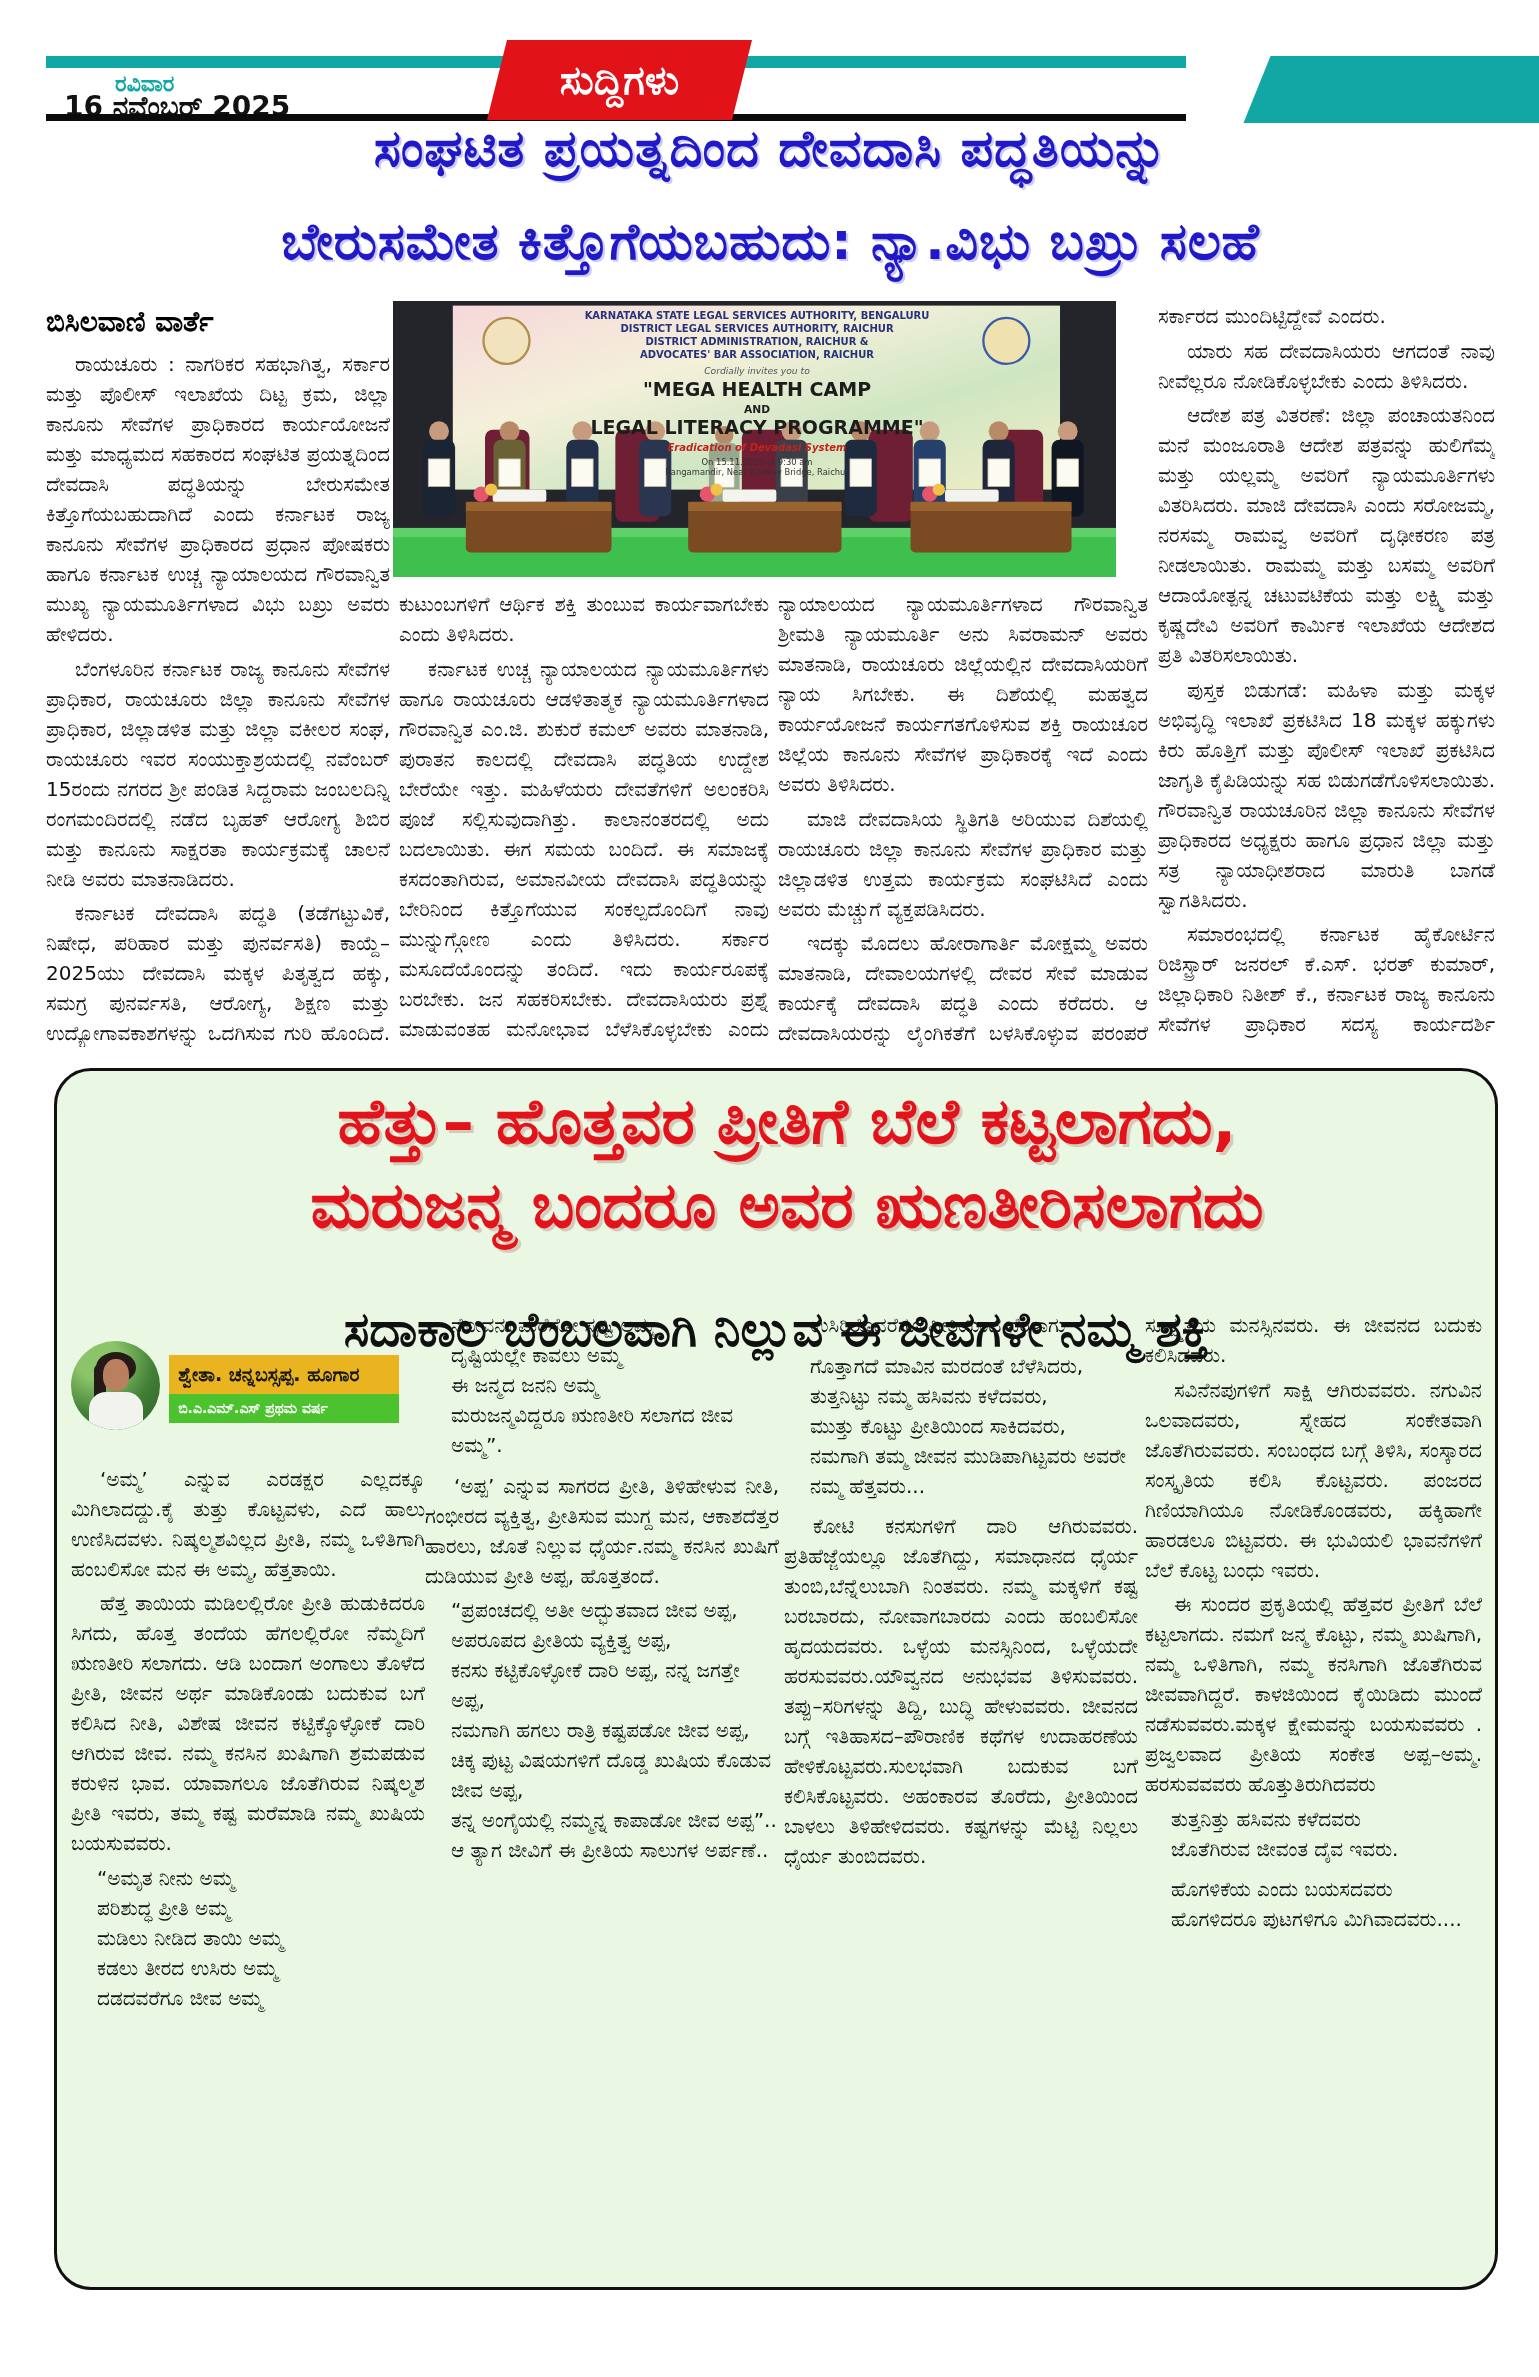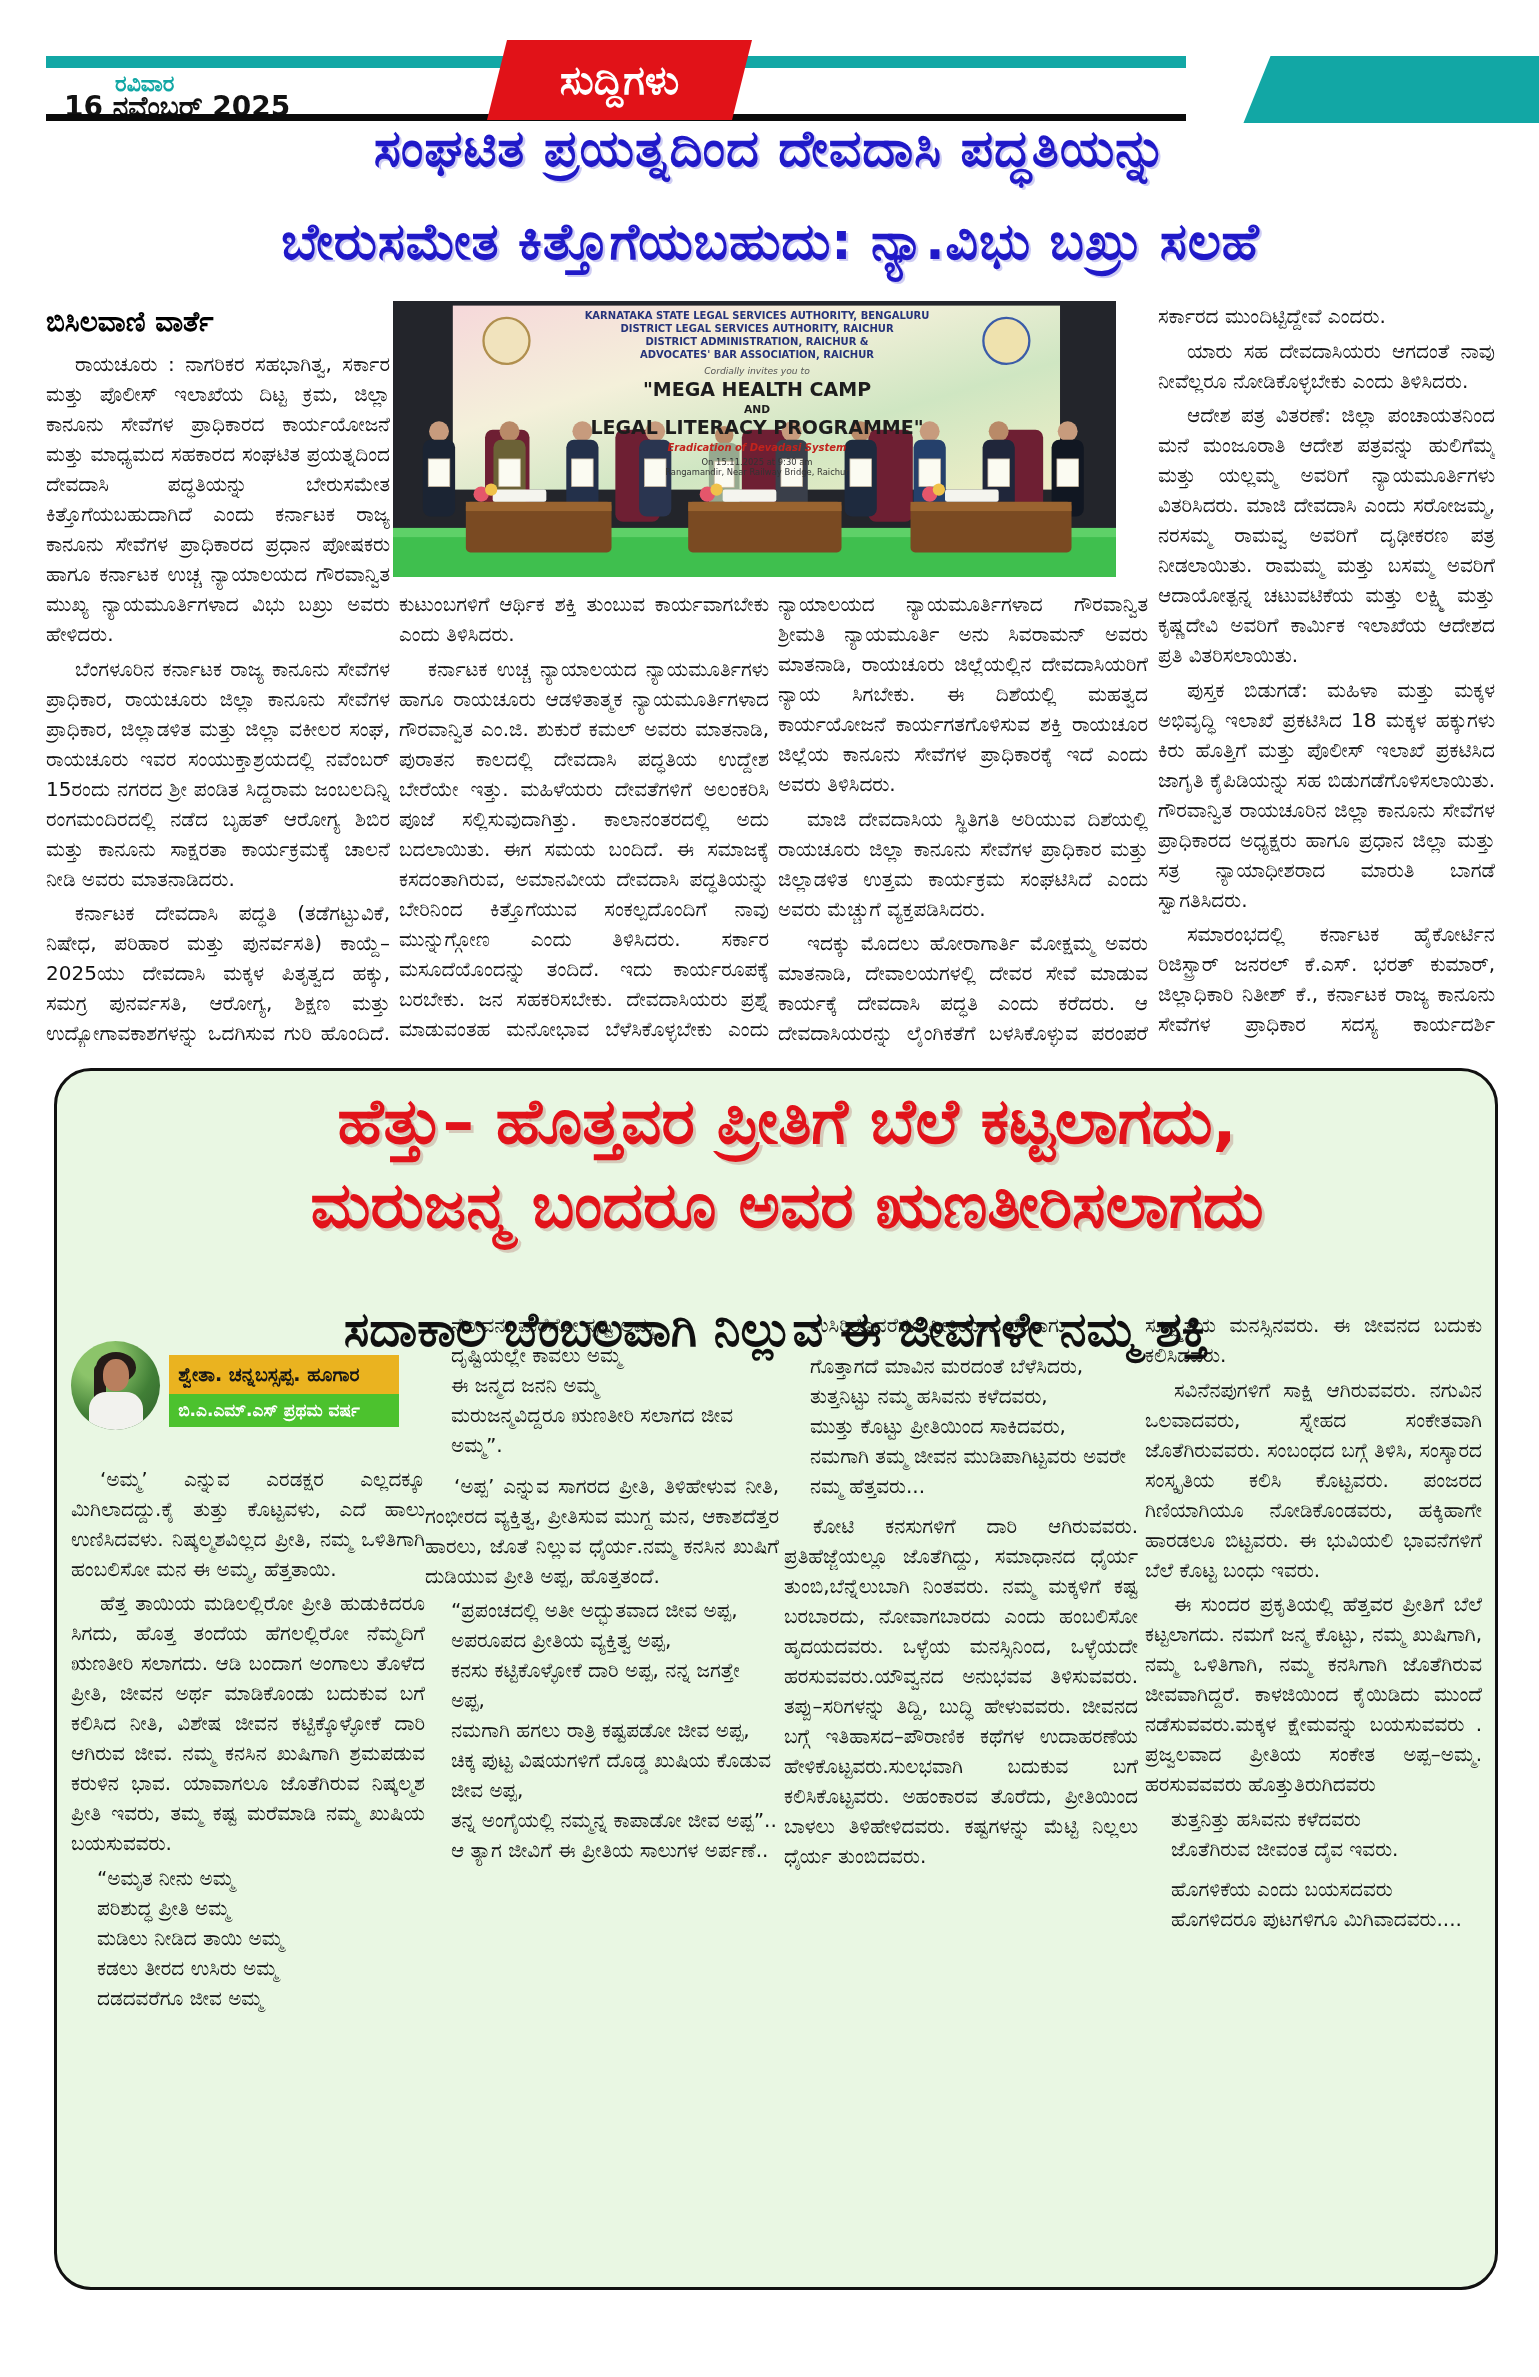--- a/index.html
+++ b/index.html
@@ -71,21 +71,21 @@
   .author-card{position:relative;height:115px;margin-bottom:10.7px;}
   .author-photo{position:absolute;left:0;top:3.1px;width:89px;height:89px;border-radius:50%;
         background:radial-gradient(circle at 30% 20%,#8cc46a 0 22%,#417f36 60%,#2c5d28 100%);overflow:hidden;}
   .ap-hair{position:absolute;left:24.5px;top:10.7px;width:40px;height:31px;border-radius:50%;background:#241b18;}
   .ap-hairside{position:absolute;left:23px;top:23px;width:12.3px;height:46px;border-radius:6.1px;background:#241b18;}
   .ap-face{position:absolute;left:32px;top:18.4px;width:26px;height:32px;border-radius:48% 48% 44% 44%;background:#b97f5e;}
   .ap-body{position:absolute;left:18.4px;top:51px;width:54px;height:43px;border-radius:17px 17px 0 0;background:#f2f2ee;}
   .author-bands{position:absolute;left:98px;top:17px;width:230px;}
   .author-name-band{background:#eab320;color:#161616;font-weight:700;font-size:19px;
         padding:5.4px 9.2px;white-space:nowrap;}
-  .author-course-band{background:#4cc22e;color:#ffffff;font-weight:700;font-size:17px;
+  .author-course-band{background:#4cc22e;color:#ffffff;font-weight:700;font-size:14px;
         padding:3.8px 9.2px;white-space:nowrap;}
 </style>
 </head>
 <body>
 
 <div class="page">
 
   <div class="teal-bar"></div>
   <div class="hdr-day">ರವಿವಾರ</div>
   <div class="hdr-date">16 ನವೆಂಬರ್ 2025</div>

